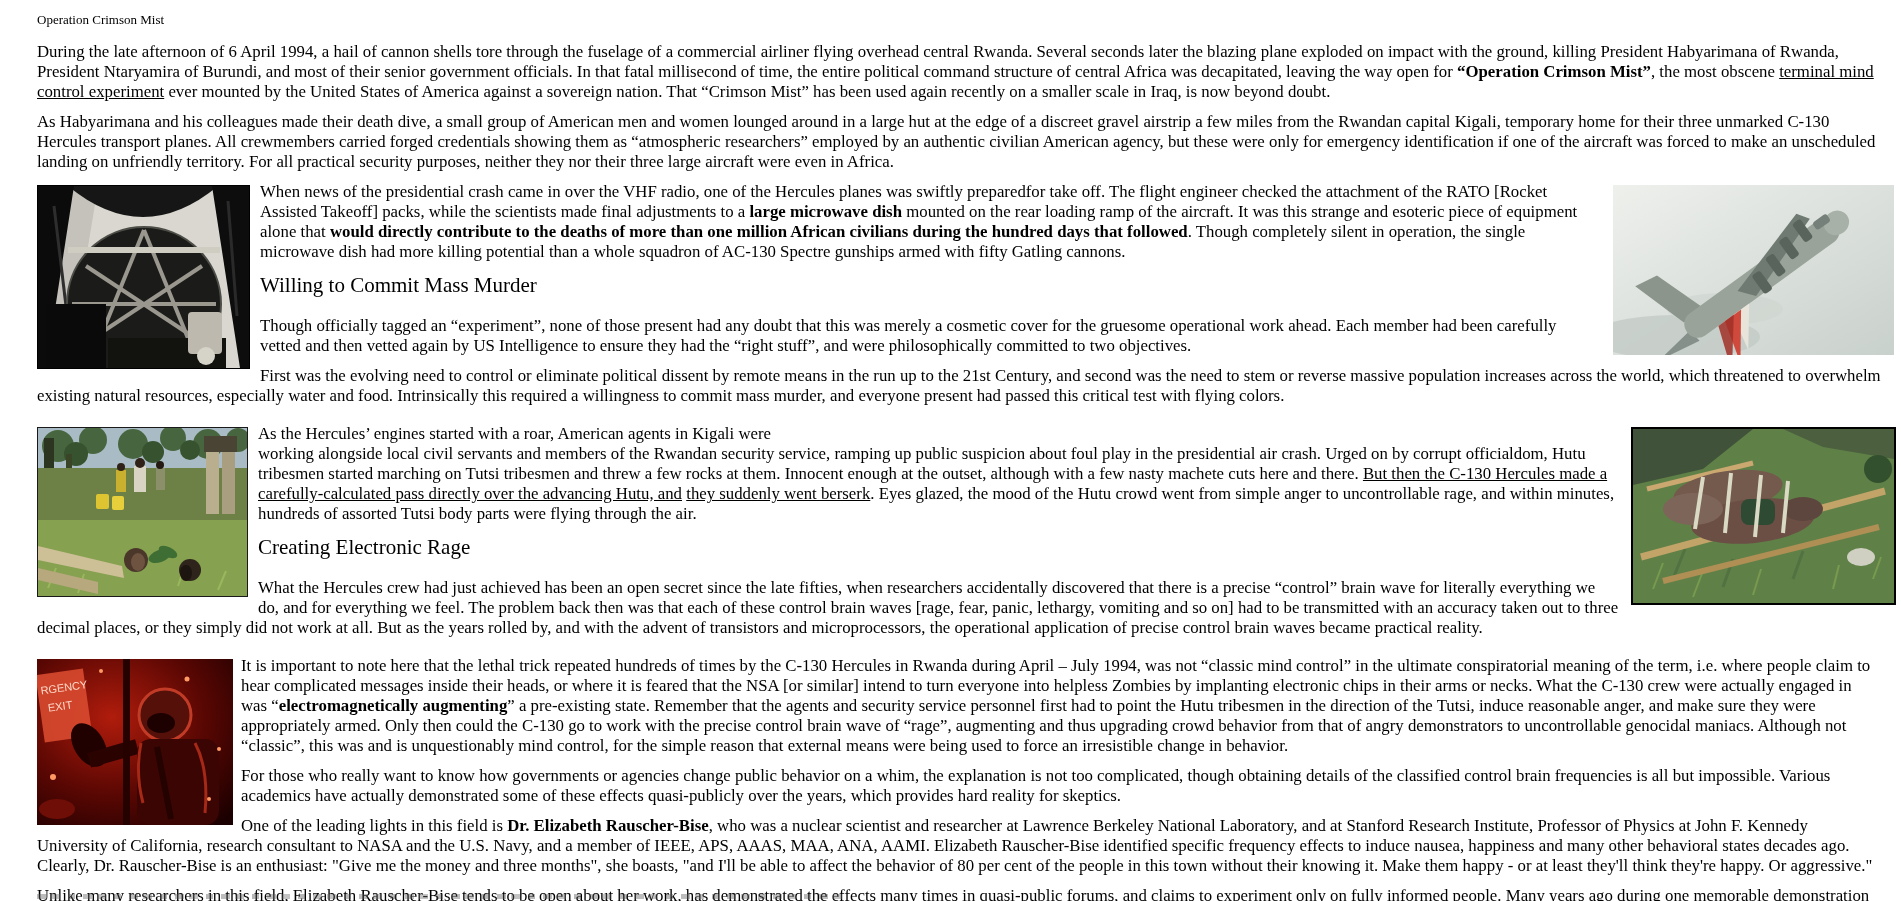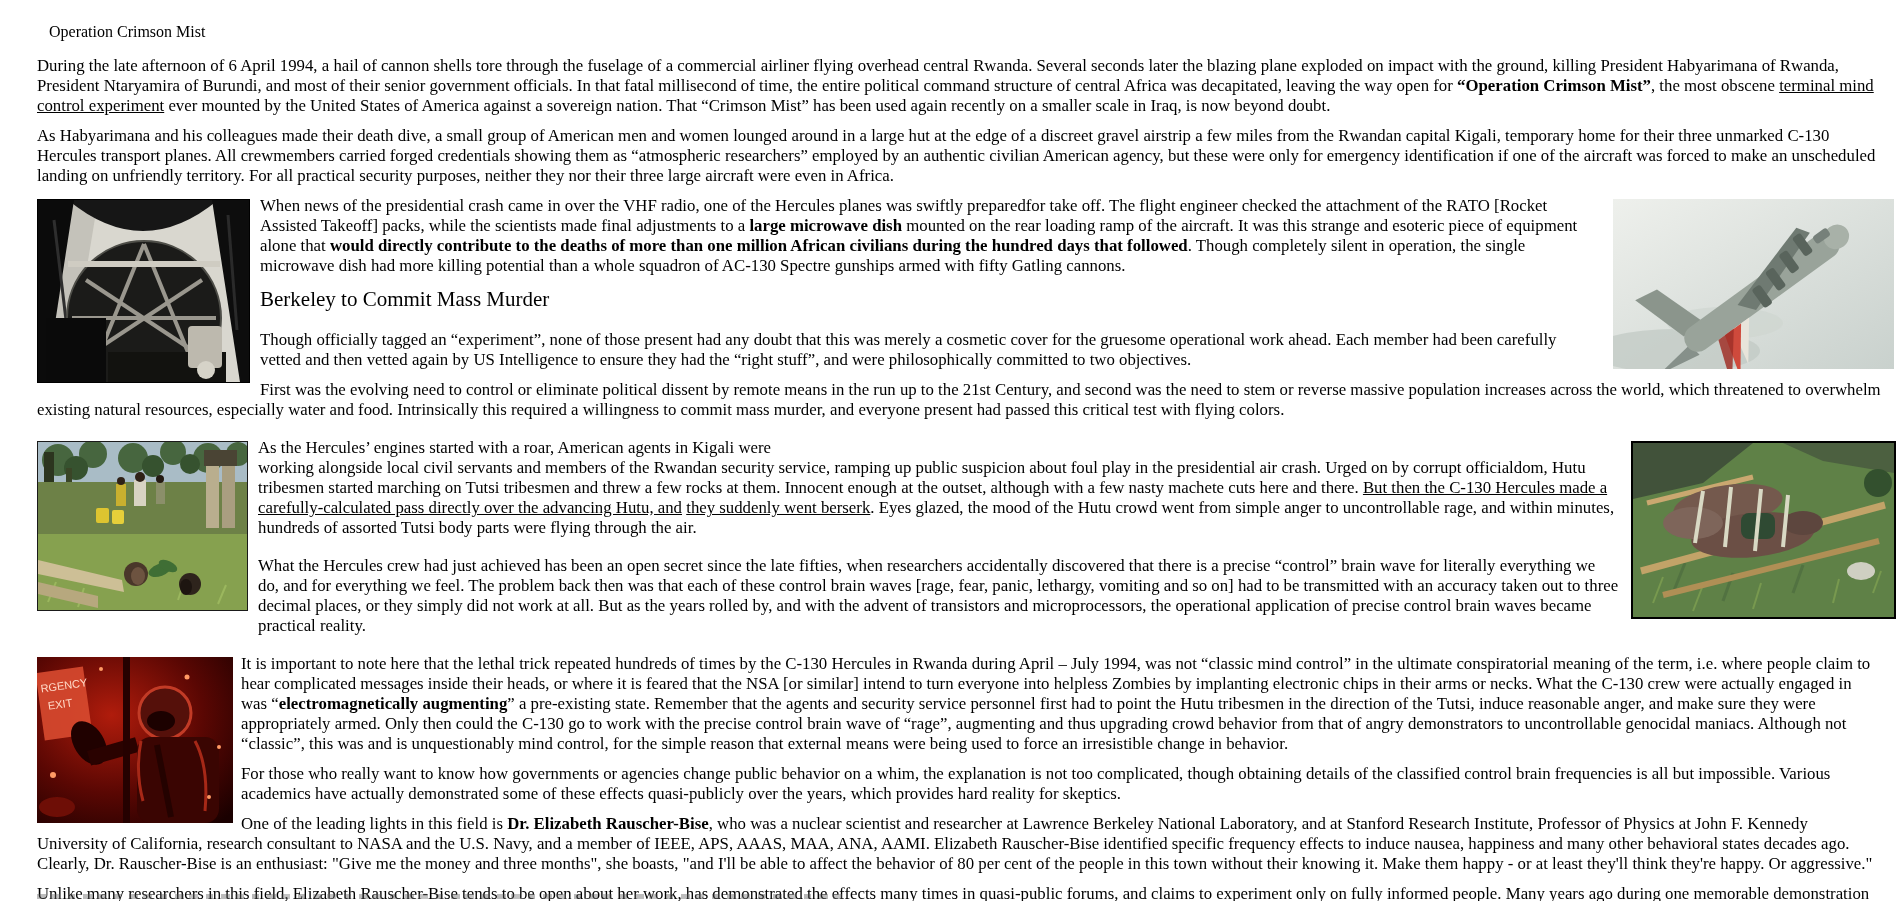--- a/index.html
+++ b/index.html
@@ -3,21 +3,21 @@
 <meta charset="utf-8">
 <style>
   html,body{margin:0;padding:0}
   body{
     width:1901px;height:901px;overflow:hidden;position:relative;
     background:#ffffff;color:#000000;
     font-family:"Liberation Serif","DejaVu Serif",serif;
     font-size:16.8px;line-height:20px;
   }
   .content{padding:8px 20px 0 37px;}
-  h1.title{font-size:16px;font-weight:normal;margin:12px;line-height:24px;}
+  h1.title{font-size:13px;font-weight:normal;margin:0;line-height:24px;}
   h2.sub{font-size:21px;font-weight:normal;margin:8px 0 0 0;line-height:26px;}
   p{margin:10px 0;}
   p.after-h{margin-top:18px;}
   .sec{zoom:1;}
   .ph{display:block;}
   .ph svg{display:block;}
   .fl{float:left;margin:3px 10px 6px 0;}
   .fr{float:right;margin:3px 0 6px 12px;}
   .ph-dish{width:211px;height:182px;border:1px solid #000;background:#101010;}
   .ph-c130{width:281px;height:170px;margin-right:-13px;background:#dfe4e0;}
@@ -94,21 +94,21 @@
             <rect x="203" y="66" width="10" height="23" rx="3"></rect>
           </g>
           <polygon points="122,105 94,142 102,105" fill="#e8e4da"></polygon>
           <polygon points="112,105 80,148 92,105" fill="#cf4a3c"></polygon>
           <polygon points="103,105 68,150 84,105" fill="#a03028" opacity="0.85"></polygon>
         </g>
       </svg>
     </span>
 
     <p>When news of the presidential crash came in over the VHF radio, one of the Hercules planes was swiftly preparedfor take off. The flight engineer checked the attachment of the RATO [Rocket Assisted Takeoff] packs, while the scientists made final adjustments to a <b>large microwave dish</b> mounted on the rear loading ramp of the aircraft. It was this strange and esoteric piece of equipment alone that <b>would directly contribute to the deaths of more than one million African civilians during the hundred days that followed</b>. Though completely silent in operation, the single microwave dish had more killing potential than a whole squadron of AC-130 Spectre gunships armed with fifty Gatling cannons.</p>
-    <h2 class="sub">Berkeley to Commit Mass Murder</h2>
+    <h2 class="sub">Willing to Commit Mass Murder</h2>
     <p class="after-h">Though officially tagged an “experiment”, none of those present had any doubt that this was merely a cosmetic cover for the gruesome operational work ahead. Each member had been carefully vetted and then vetted again by US Intelligence to ensure they had the “right stuff”, and were philosophically committed to two objectives.</p>
     <p>First was the evolving need to control or eliminate political dissent by remote means in the run up to the 21st Century, and second was the need to stem or reverse massive population increases across the world, which threatened to overwhelm existing natural resources, especially water and food. Intrinsically this required a willingness to commit mass murder, and everyone present had passed this critical test with flying colors.</p>
   </div>
 
   <div class="sec">
     <span class="ph fl ph-grass">
       <svg width="209" height="168" viewBox="0 0 209 168">
         <rect width="209" height="168" fill="#7b944c"></rect>
         <rect width="209" height="40" fill="#a9bcc6"></rect>
         <g fill="#47663f">
@@ -187,20 +187,21 @@
           <line x1="70" y1="48" x2="62" y2="100"></line>
           <line x1="98" y1="44" x2="92" y2="104"></line>
           <line x1="128" y1="46" x2="122" y2="108"></line>
           <line x1="155" y1="52" x2="150" y2="104"></line>
         </g>
         <ellipse cx="228" cy="128" rx="14" ry="9" fill="#cfcfc2"></ellipse>
       </svg>
     </span>
 
     <p class="after-h">As the Hercules’ engines started with a roar, American agents in Kigali were<br>working alongside local civil servants and members of the Rwandan security service, ramping up public suspicion about foul play in the presidential air crash. Urged on by corrupt officialdom, Hutu tribesmen started marching on Tutsi tribesmen and threw a few rocks at them. Innocent enough at the outset, although with a few nasty machete cuts here and there. <u>But then the C-130 Hercules made a carefully-calculated pass directly over the advancing Hutu, and</u> <u>they suddenly went berserk</u>. Eyes glazed, the mood of the Hutu crowd went from simple anger to uncontrollable rage, and within minutes, hundreds of assorted Tutsi body parts were flying through the air.</p>
+    <h2 class="sub">Creating Electronic Rage</h2>
     <p class="after-h">What the Hercules crew had just achieved has been an open secret since the late fifties, when researchers accidentally discovered that there is a precise “control” brain wave for literally everything we do, and for everything we feel. The problem back then was that each of these control brain waves [rage, fear, panic, lethargy, vomiting and so on] had to be transmitted with an accuracy taken out to three decimal places, or they simply did not work at all. But as the years rolled by, and with the advent of transistors and microprocessors, the operational application of precise control brain waves became practical reality.</p>
   </div>
 
   <div class="sec">
     <span class="ph fl ph-red">
       <svg width="196" height="166" viewBox="0 0 196 166">
         <defs>
           <radialGradient id="rg" cx="0.38" cy="0.35" r="0.85">
             <stop offset="0" stop-color="#b01c0c"></stop>
             <stop offset="0.55" stop-color="#5a0703"></stop>

